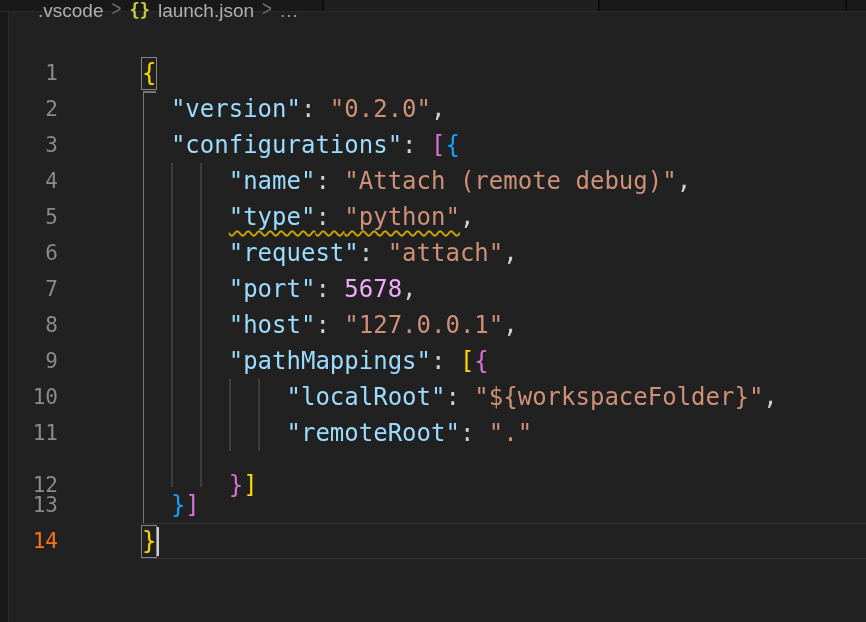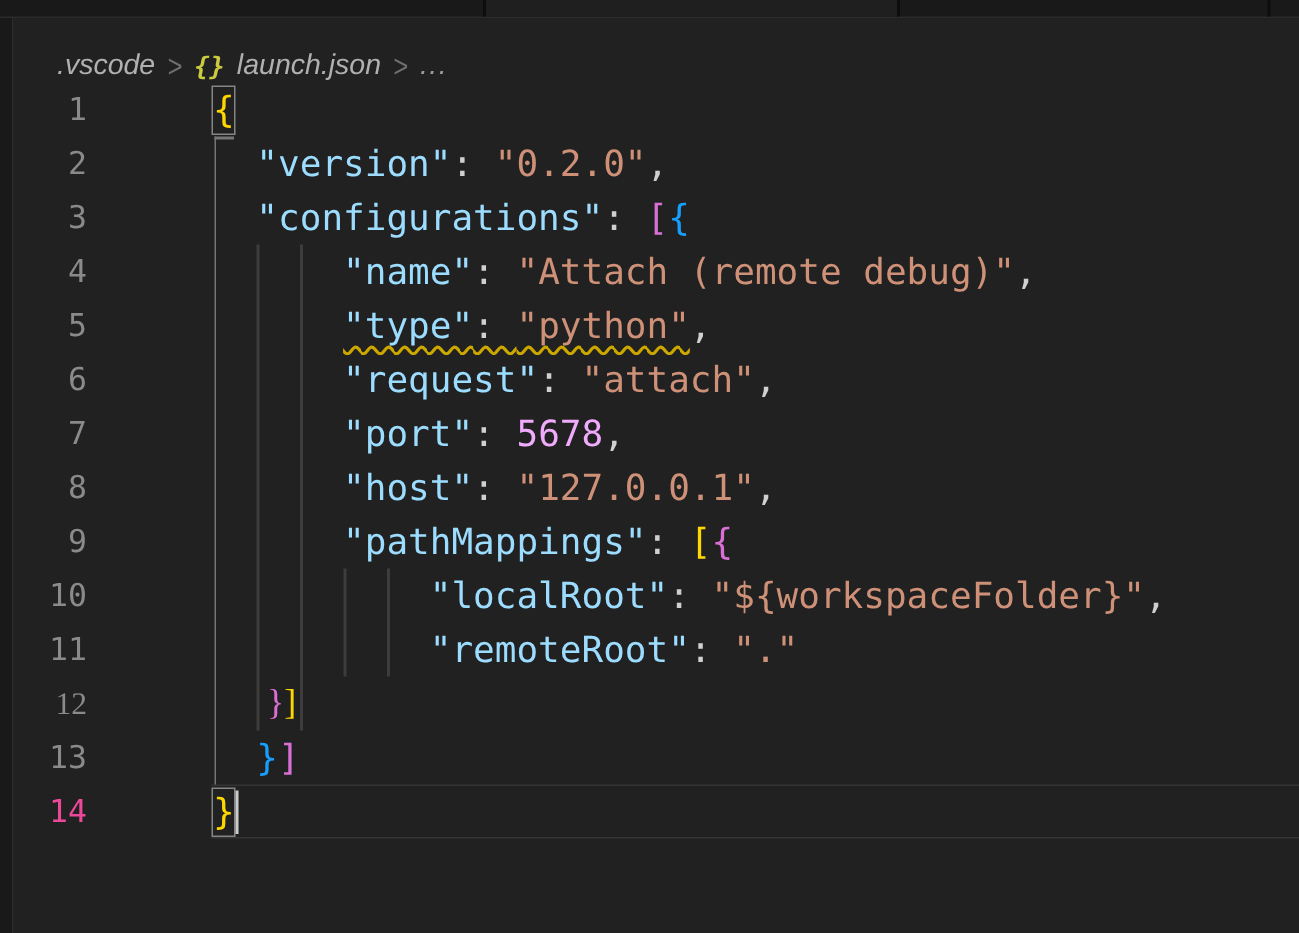--- a/index.html
+++ b/index.html
@@ -10,39 +10,39 @@
   }
   
   .tabstrip{position:absolute;left:0;top:0;width:866px;height:11px;background:#191919;border-bottom:1px solid #2b2b2b;}
   .tabseg{position:absolute;top:0;height:11px;}
   .tabseg.lit{background:#1f1f1f;}
   .tabdiv{position:absolute;top:0;width:2px;height:11px;background:#0d0d0d;}
   
   .leftstrip{position:absolute;left:0;top:12px;width:8px;bottom:0;background:#191919;border-right:1px solid #2b2b2b;}
   
   .breadcrumb{
-    position:absolute;left:9px;top:12px;right:0;height:43px;
-    display:flex;align-items:flex-end;gap:8px;padding-left:29px;
-    color:#b0b0b0;font-size:19px;font-style:italic;
+    position:absolute;left:9px;top:0;right:0;height:43px;
+    display:flex;align-items:flex-start;gap:8px;padding-left:29px;
+    color:#b0b0b0;font-size:19px;
   }
   .bc-sep{color:#6f6f6f;font-size:17px;transform:scaleY(1.25);display:inline-block;}
   .bc-icon{color:#CBCB41;font-family:"DejaVu Sans Mono",monospace;font-size:17px;font-weight:700;}
   .bc-ellipsis{color:#9a9a9a;letter-spacing:1px;}
   
   .code-area{position:absolute;left:9px;top:55px;right:0;bottom:0;}
   .guide{position:absolute;width:1.5px;background:#3d3d3d;}
   .guide.active{background:#767676;}
   .guide-tick{position:absolute;height:1.5px;background:#767676;}
   .bracket-box{position:absolute;width:15.5px;height:33px;border:1.5px solid #858585;box-sizing:border-box;}
   .cur-line{position:absolute;left:132px;right:0;height:36px;border-top:1.5px solid #343434;border-bottom:1.5px solid #343434;box-sizing:border-box;}
   .cursor{position:absolute;width:2.5px;height:29px;background:#cccccc;}
   .code-lines{position:absolute;inset:0;}
   .line{position:absolute;left:0;right:0;height:36px;line-height:36px;font-family:"DejaVu Sans Mono",monospace;}
   .ln{position:absolute;left:0;width:49px;text-align:right;font-size:21px;color:#8a8a8a;}
-  .ln.active{color:#ec4899;}
+  .ln.active{color:#f97316;}
   .content{position:absolute;left:133px;white-space:pre;font-size:24px;}
   .tk-key{color:#9CDCFE;}
   .tk-str{color:#CE9178;}
   .tk-num{color:#f0abfc;}
   .tk-punct{color:#D0D0D0;}
   .tk-b1{color:#FFD700;}
   .tk-b2{color:#DA70D6;}
   .tk-b3{color:#179FFF;}
   .tk-warn{
     text-decoration-line:underline;
@@ -130,21 +130,21 @@
           <div class="content"><span class="tk-punct">      </span><span class="tk-key">"pathMappings"</span><span class="tk-punct">: </span><span class="tk-b1">[</span><span class="tk-b2">{</span></div>
         </div>
         <div class="line" style="top: 324px; text-decoration: underline;">
           <div class="ln">10</div>
           <div class="content"><span class="tk-punct">          </span><span class="tk-key">"localRoot"</span><span class="tk-punct">: </span><span class="tk-str">"${workspaceFolder}"</span><span class="tk-punct">,</span></div>
         </div>
         <div class="line" style="top: 360px;">
           <div class="ln">11</div>
           <div class="content"><span class="tk-punct">          </span><span class="tk-key">"remoteRoot"</span><span class="tk-punct">: </span><span class="tk-str">"."</span></div>
         </div>
-        <div class="line" style="top: 396px; font-family: Liberation Serif, serif;">
+        <div class="line" style="top: 412px;">
           <div class="ln">12</div>
           <div class="content"><span class="tk-punct">      </span><span class="tk-b2">}</span><span class="tk-b1">]</span></div>
         </div>
         <div class="line" style="top: 432px;">
           <div class="ln">13</div>
           <div class="content"><span class="tk-punct">  </span><span class="tk-b3">}</span><span class="tk-b2">]</span></div>
         </div>
         <div class="line" style="top: 468px;">
           <div class="ln active">14</div>
           <div class="content"><span class="tk-b1">}</span></div>

